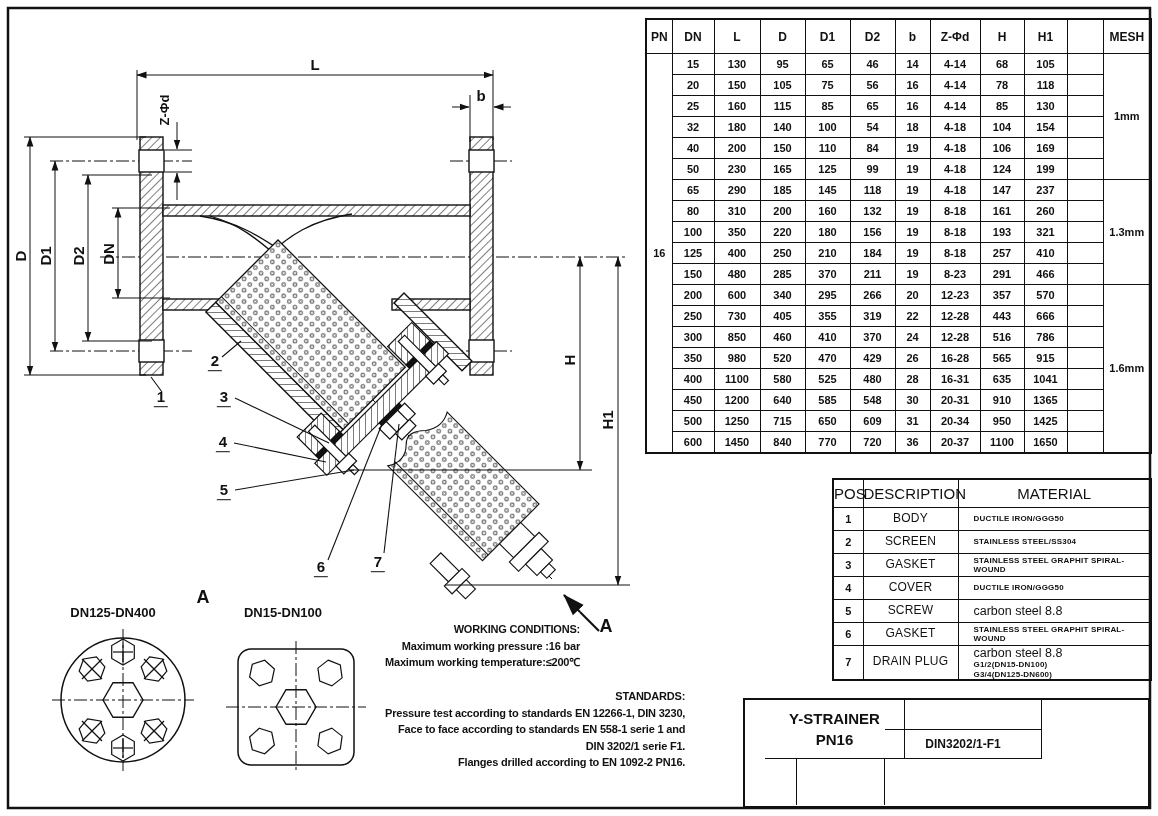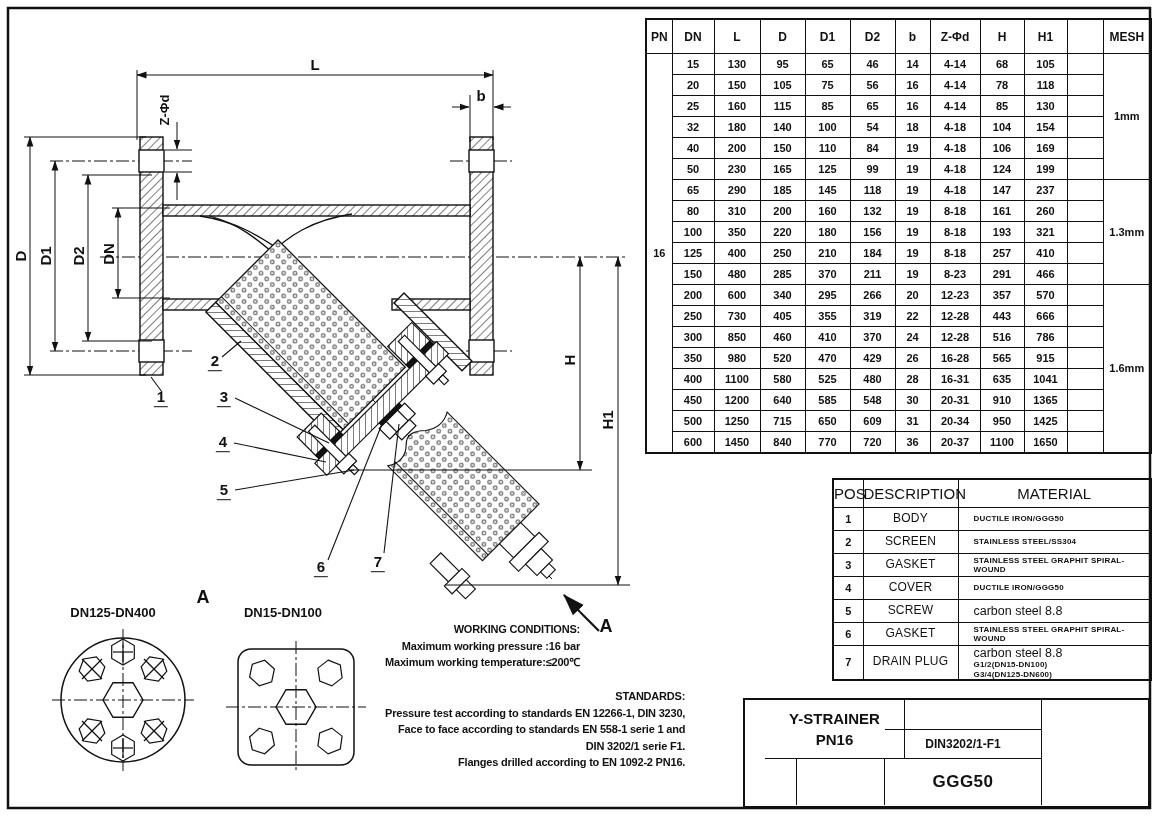--- a/index.html
+++ b/index.html
@@ -605,19 +605,18 @@
       </tbody>
   </table>
 
   <div class="title-block">
     <div class="tb-cell tb-name">
       <div>Y-STRAINER</div>
       <div>PN16</div>
     </div>
     <div class="tb-cell tb-blank-top"></div>
     <div class="tb-cell tb-code">DIN3202/1-F1</div>
-    <div class="tb-cell tb-material">GGG50</div>
     <div class="tb-cell tb-right"></div>
     <div class="tb-cell tb-bl1"></div>
     <div class="tb-cell tb-bl2"></div>
   </div>
 
 </div>
 
 </body></html>

